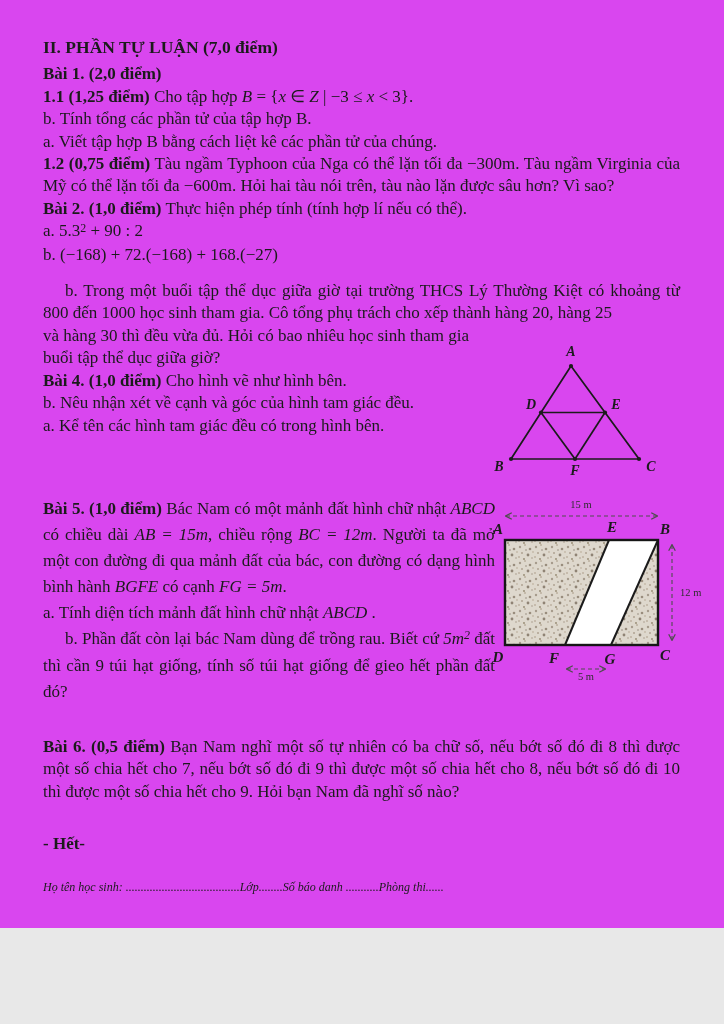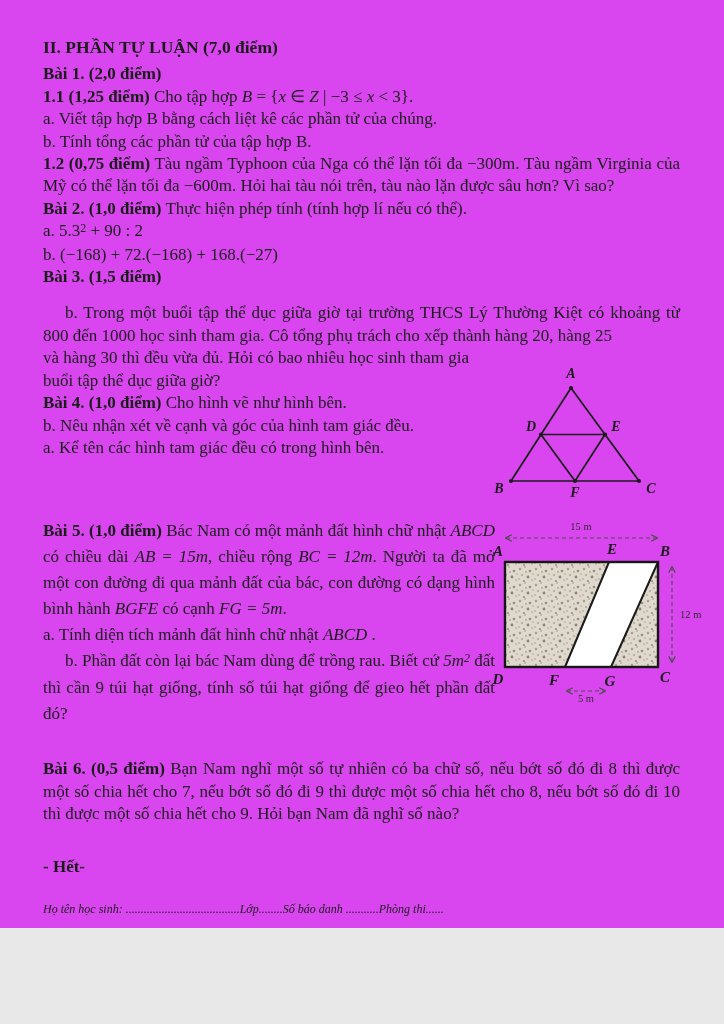--- a/index.html
+++ b/index.html
@@ -37,27 +37,26 @@
 </style>
 </head>
 <body>
 
 <div class="page">
   <div class="content">
 
     <p class="h"><span class="seg-b">II. PHẦN TỰ LUẬN (7,0 điểm)</span></p>
     <p><span class="seg-b">Bài 1. (2,0 điểm)</span></p>
     <p><span class="seg-b">1.1 (1,25 điểm)</span><span class="seg-n"> Cho tập hợp </span><span class="seg-i">B</span><span class="seg-n"> = {</span><span class="seg-i">x</span><span class="seg-n"> ∈ </span><span class="seg-i">Z</span><span class="seg-n"> | −3 ≤ </span><span class="seg-i">x</span><span class="seg-n"> &lt; 3}.</span></p>
+    <p class="ind"><span class="seg-n">b. Tính tổng các phần tử của tập hợp B.</span></p>
     <p class="ind"><span class="seg-n">a. Viết tập hợp B bằng cách liệt kê các phần tử của chúng.</span></p>
-    <p class="ind"><span class="seg-n">b. Tính tổng các phần tử của tập hợp B.</span></p>
     <p class="just"><span class="seg-b">1.2 (0,75 điểm)</span><span class="seg-n"> Tàu ngầm Typhoon của Nga có thể lặn tối đa −300m. Tàu ngầm Virginia của Mỹ có thể lặn tối đa −600m. Hỏi hai tàu nói trên, tàu nào lặn được sâu hơn? Vì sao?</span></p>
     <p><span class="seg-b">Bài 2. (1,0 điểm)</span><span class="seg-n"> Thực hiện phép tính (tính hợp lí nếu có thể).</span></p>
     <p class="ind"><span class="seg-n">a. 5.3</span><span class="seg-sup">2</span><span class="seg-n"> + 90 : 2</span></p>
     <p class="ind"><span class="seg-n">b. (−168) + 72.(−168) + 168.(−27)</span></p>
-    <p><span class="seg-b">Bài 3. (1,5 điểm)</span></p>
 
     <div class="wrap34">
       <p class="just ti"><span class="seg-n">b. Trong một buổi tập thể dục giữa giờ tại trường THCS Lý Thường Kiệt có khoảng từ 800 đến 1000 học sinh tham gia. Cô tổng phụ trách cho xếp thành hàng 20, hàng 25</span></p>
       <p class="narrow"><span class="seg-n">và hàng 30 thì đều vừa đủ. Hỏi có bao nhiêu học sinh tham gia buổi tập thể dục giữa giờ?</span></p>
       <p><span class="seg-b">Bài 4. (1,0 điểm)</span><span class="seg-n"> Cho hình vẽ như hình bên.</span></p>
       <p class="ind"><span class="seg-n">b. Nêu nhận xét về cạnh và góc của hình tam giác đều.</span></p>
       <p class="ind"><span class="seg-n">a. Kể tên các hình tam giác đều có trong hình bên.</span></p>
 
       <svg class="fig-triangle" width="180" height="138" viewBox="0 0 180 138">
         <g class="solid" stroke-width="1.7">

